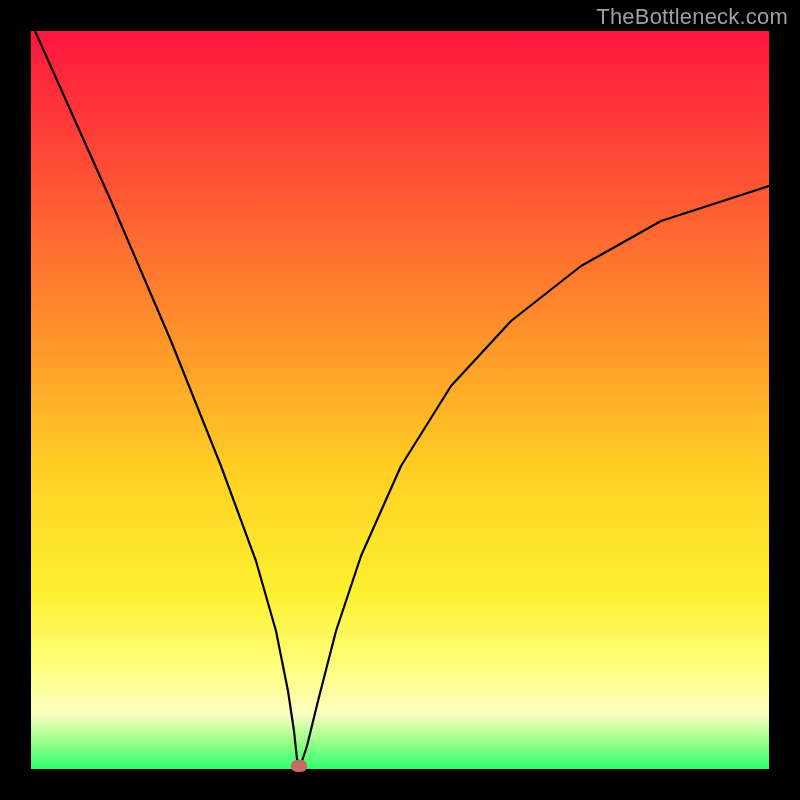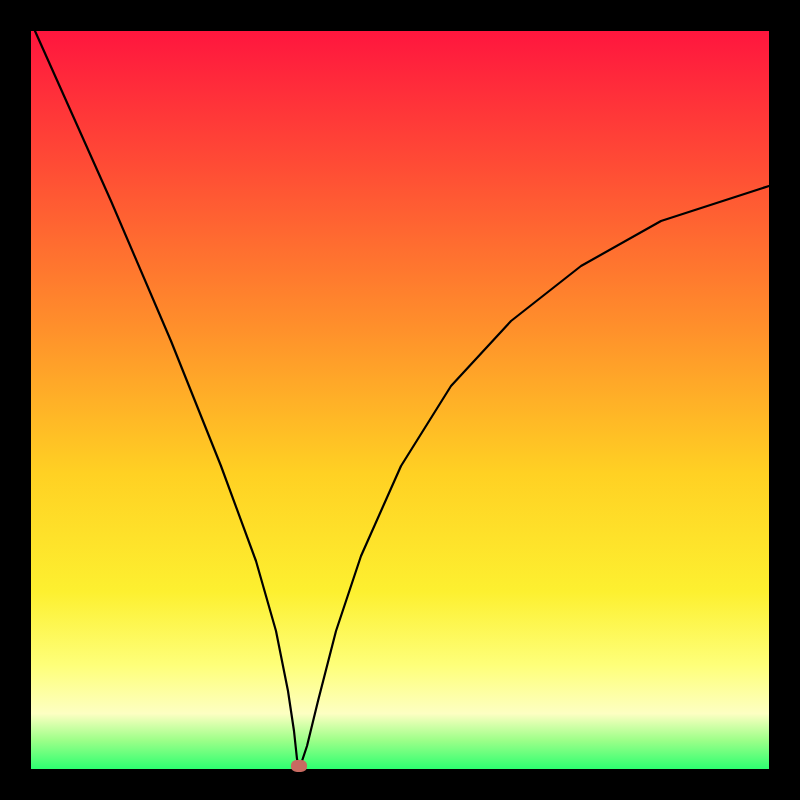--- a/index.html
+++ b/index.html
@@ -91,13 +91,14 @@
                L 420 355
                L 480 290
                L 550 235
                L 630 190
                L 738 155" fill="none" stroke="#000" stroke-width="2.2" stroke-linejoin="round" stroke-linecap="round"></path>
     </svg>
 
     <div class="marker" style="left:268px; top:735px;"></div>
   </div>
 
+  <div class="watermark">TheBottleneck.com</div>
 </div>
 
 </body></html>

